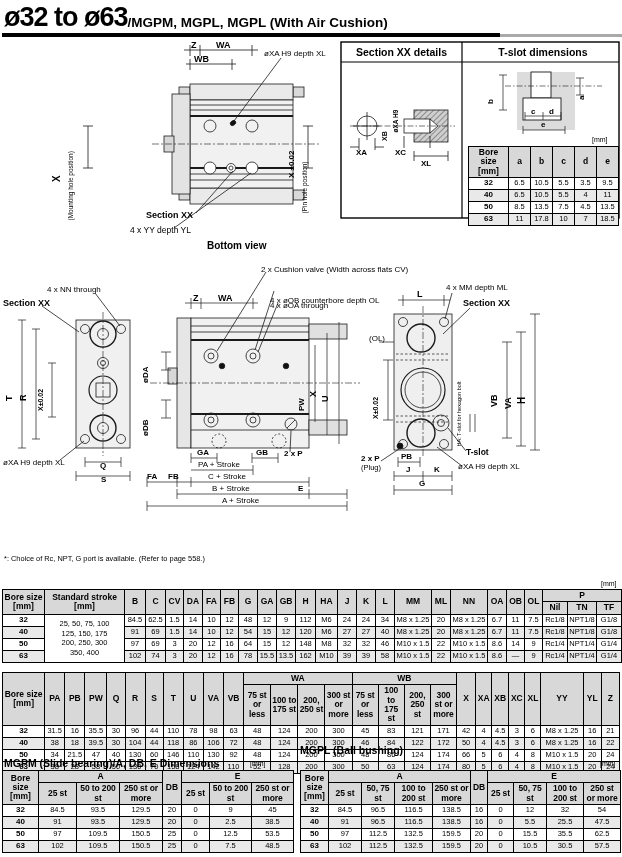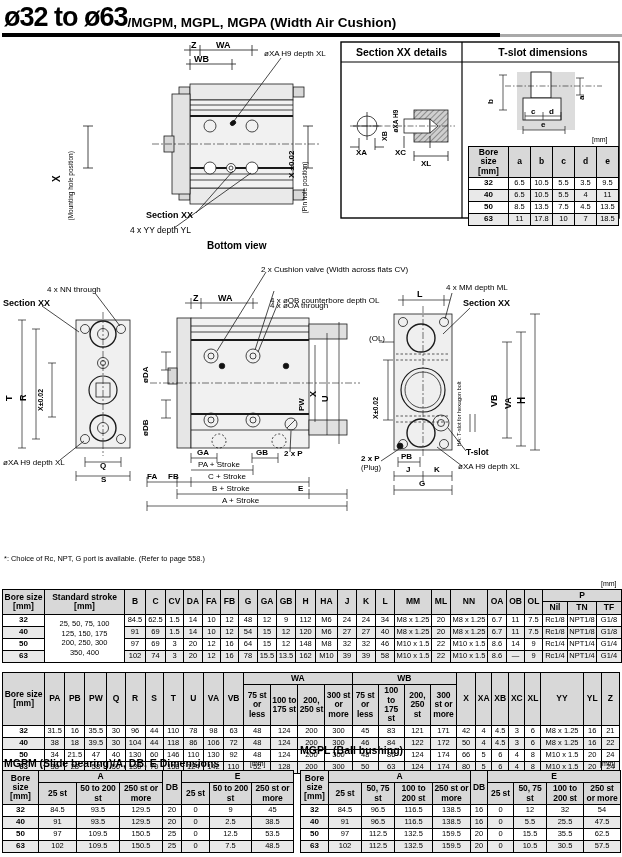--- a/index.html
+++ b/index.html
@@ -31,21 +31,21 @@
 th.ss2{font-size:6px;font-weight:normal;letter-spacing:-0.1px;padding:0}
 th.psub{font-size:7.5px}
 </style>
 </head>
 <body>
 
 <div class="page">
 
   <div class="hdrrow">
     <span class="t1">ø32 to ø63</span>
-      <span class="t2">/MGPM, MGPL, MGPA (Width Air Cushion)</span>
+      <span class="t2">/MGPM, MGPL, MGPL (With Air Cushion)</span>
   </div>
   <div class="rule-b"></div>
   <div class="rule-g"></div>
 
   <svg class="draw" width="622" height="857" viewBox="0 0 622 857">
     <defs>
       <pattern id="hatch" width="4" height="4" patternUnits="userSpaceOnUse" patternTransform="rotate(45)">
         <rect width="4" height="4" fill="#cfcfcf"></rect>
           <line x1="0" y1="0" x2="0" y2="4" stroke="#555" stroke-width="1.1"></line>
       </pattern>

